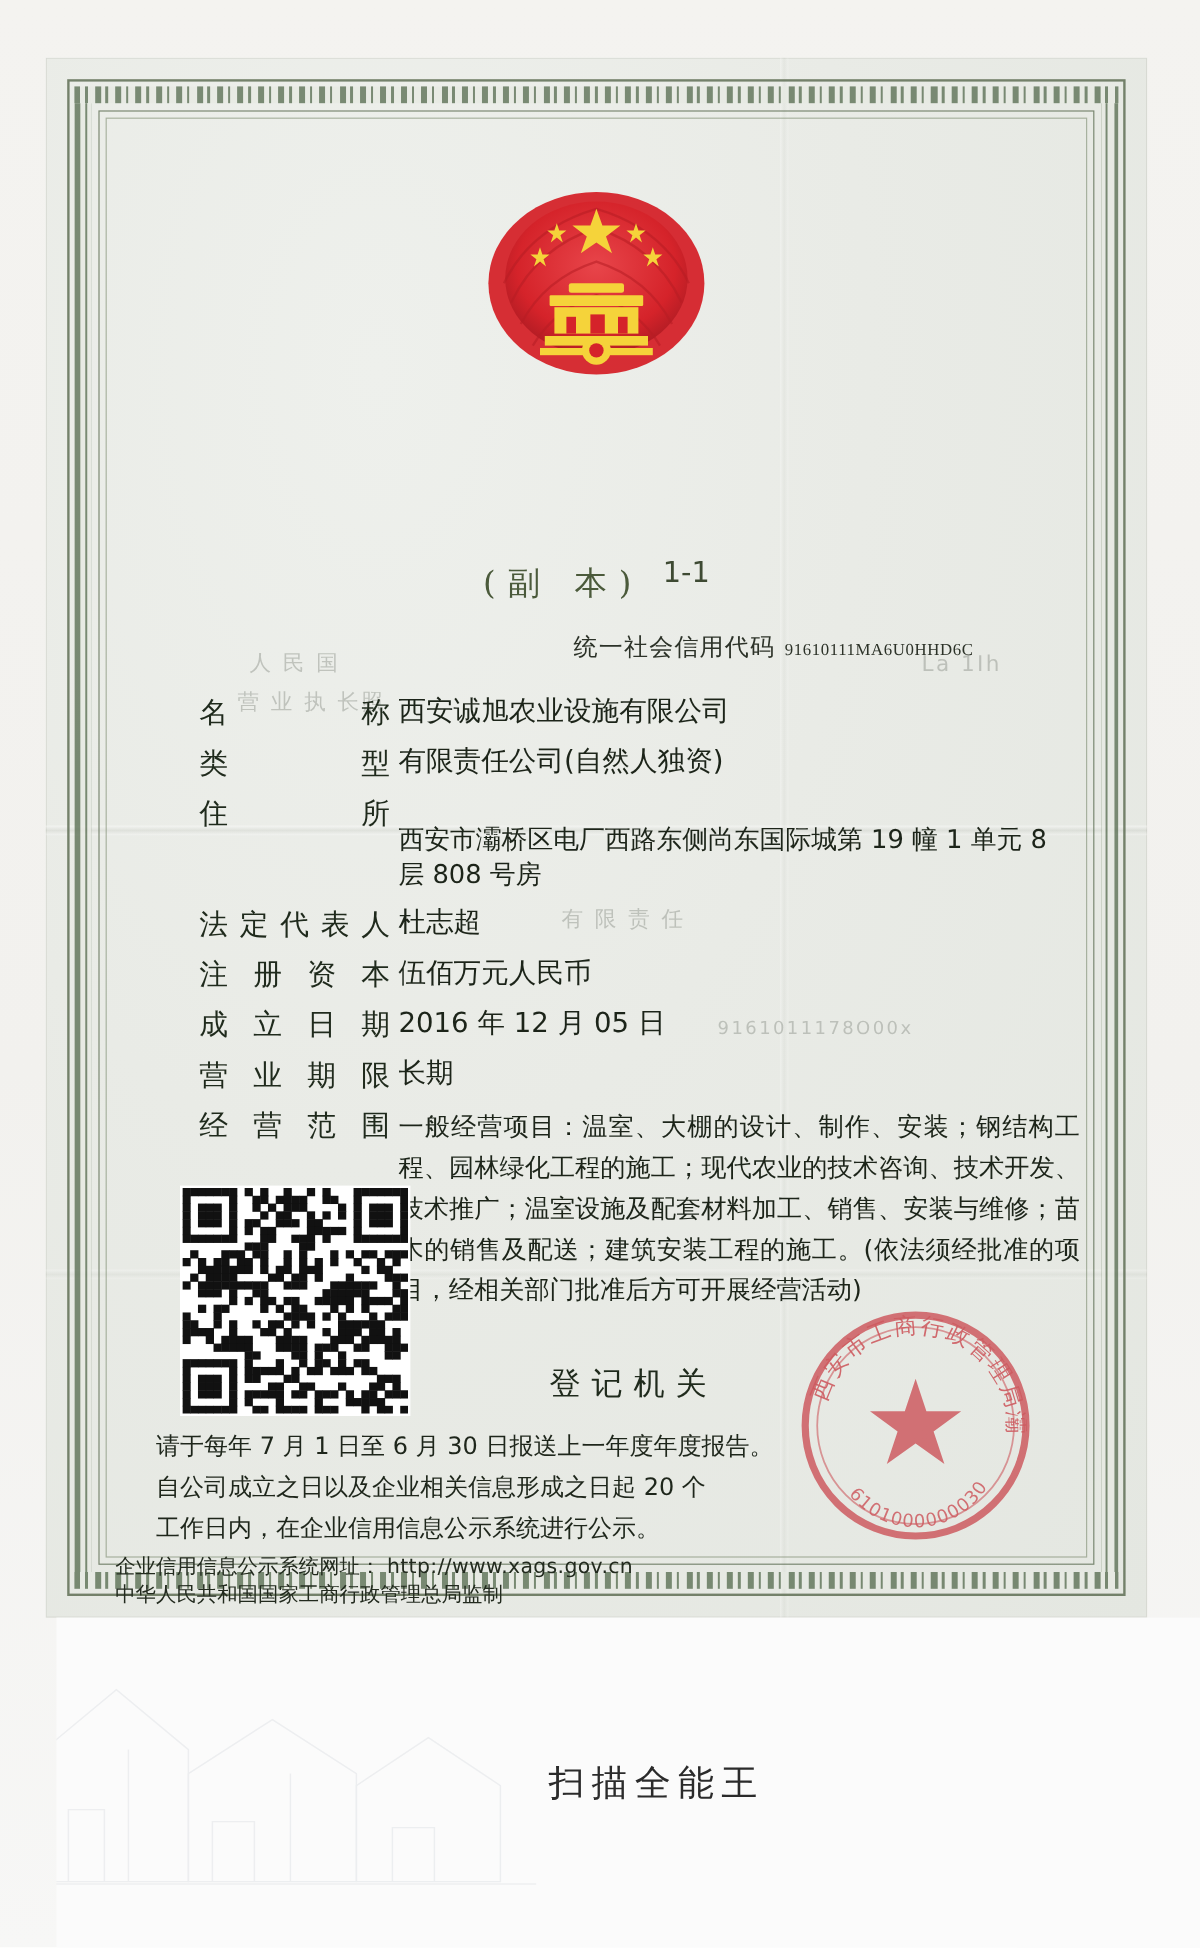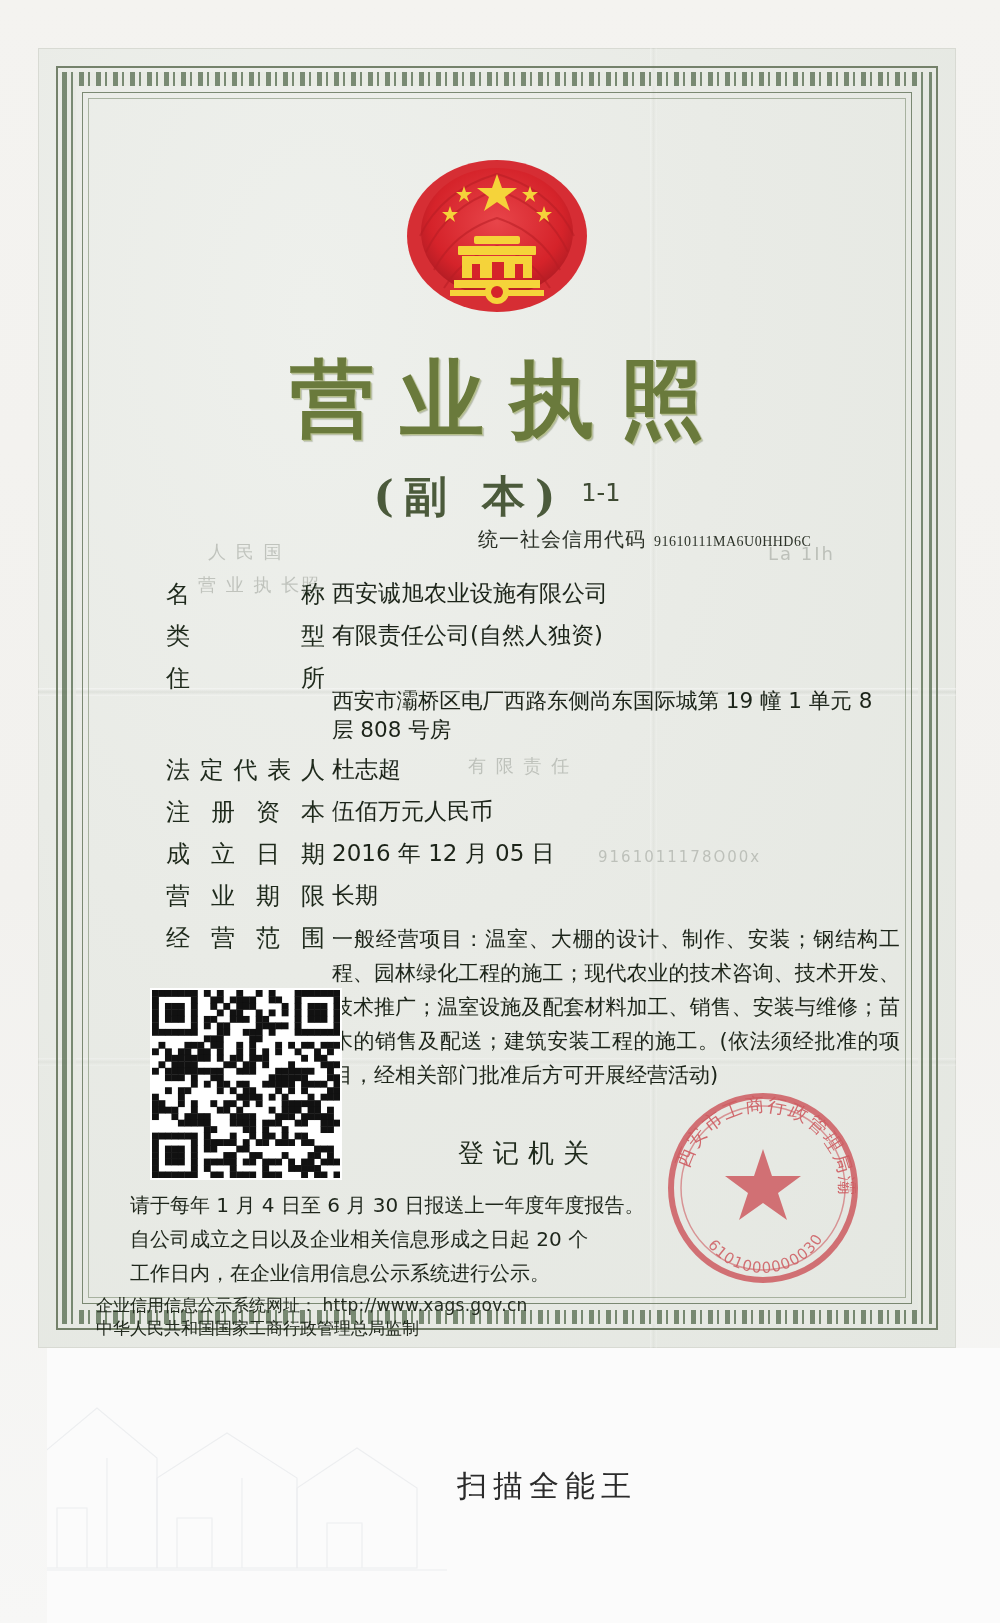--- a/index.html
+++ b/index.html
@@ -123,23 +123,23 @@
   }
   .subtitle-row {
     position: absolute;
     top: 420px;
     left: 0; right: 0;
     text-align: center;
     color: #4b5a3b;
   }
   .subtitle {
     font-family: "DejaVu Serif", "Liberation Serif", serif;
-    font-size: 43px;
+    font-size: 27px;
     letter-spacing: 10px;
-    font-weight: 700;
+    font-weight: 400;
   }
   .copy-no {
     font-family: "DejaVu Sans", sans-serif;
     font-size: 24px;
     margin-left: 16px;
     position: relative;
     top: -10px;
     color: #3e4a33;
   }
 
@@ -387,21 +387,20 @@
           <rect x="113" y="124" width="8" height="14"></rect>
         </g>
 
         <g fill="#f5d33a">
           <circle cx="95" cy="152" r="12"></circle>
           <circle cx="95" cy="152" r="6" fill="#d5232a"></circle>
         </g>
       </svg>
     </div>
 
-    <div class="title">营业执照</div>
 
     <div class="subtitle-row">
       <span class="subtitle">(副 本)</span><span class="copy-no">1-1</span>
     </div>
 
     <div class="credit-line">
       <span>统一社会信用代码</span><span class="credit-code">91610111MA6U0HHD6C</span>
     </div>
 
     <div class="fields">
@@ -931,21 +930,21 @@
         </text>
         <path id="sealArcBot" d="M 38 140 A 70 70 0 0 0 172 140" fill="none"></path>
         <text font-size="15" fill="#c7343c" opacity=".85" letter-spacing="1">
           <textPath href="#sealArcBot" startOffset="14%">6101000000030</textPath>
         </text>
       </svg>
     </div>
 
 
     <div class="notice">
-      <div>请于每年 1 月 4 日至 6 月 30 日报送上一年度年度报告。</div>
+      <div>请于每年 7 月 1 日至 6 月 30 日报送上一年度年度报告。</div>
       <div>自公司成立之日以及企业相关信息形成之日起 20 个</div>
       <div>工作日内，在企业信用信息公示系统进行公示。</div>
     </div>
 
     <div class="cert-footer">
       <div>
         <span>企业信用信息公示系统网址：</span>
         <span class="url">http://www.xags.gov.cn</span>
       </div>
       <div>中华人民共和国国家工商行政管理总局监制</div>

